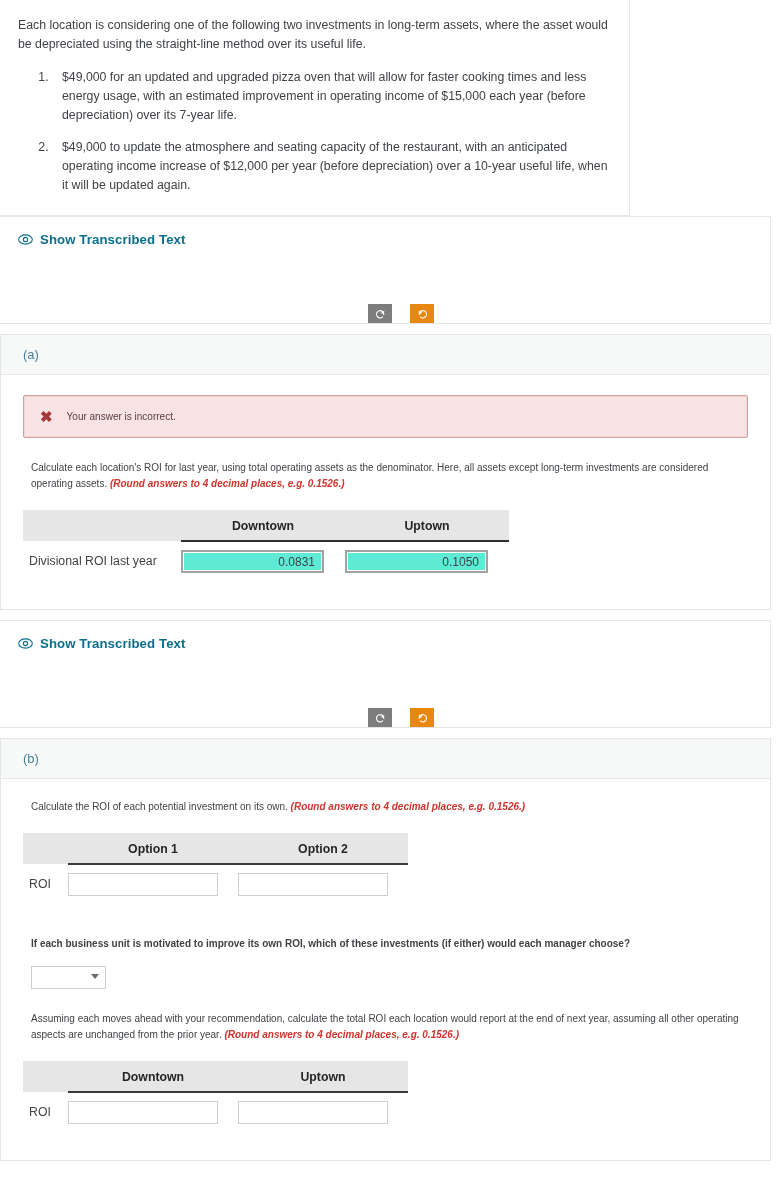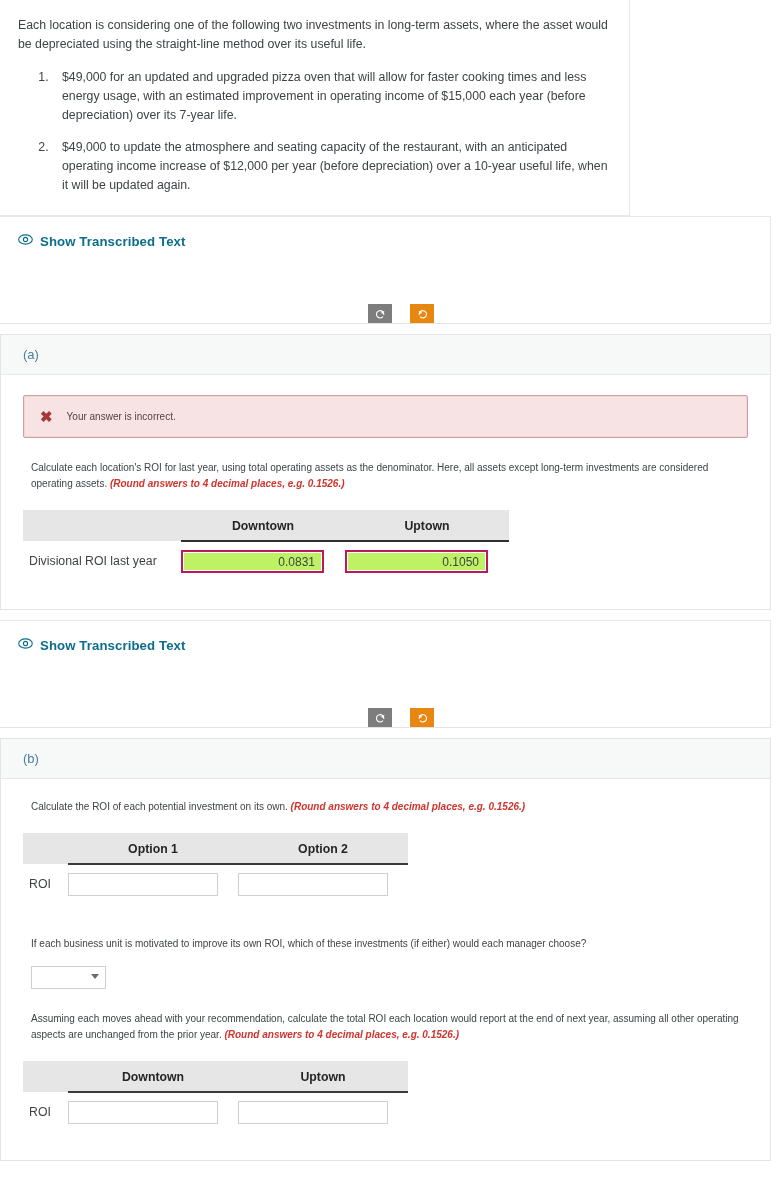--- a/index.html
+++ b/index.html
@@ -50,21 +50,21 @@
   .transcribe-bar {
     width: 771px;
     box-sizing: border-box;
     border-top: 1px solid #e8e8e8;
     border-right: 1px solid #e8e8e8;
     padding: 14px 0 0 18px;
     background: #fff;
   }
   .transcribe-link {
     display: inline-flex;
-    align-items: flex-start;
+    align-items: center;
     gap: 7px;
     color: #0b6e8c;
     font-size: 13.2px;
     font-weight: bold;
     cursor: pointer;
     letter-spacing: .1px;
   }
   .eye-icon {
     display: inline-block;
     width: 15px;
@@ -201,22 +201,22 @@
     font-size: 12px;
     font-family: "Liberation Sans", sans-serif;
     color: #3f4347;
     text-align: right;
     padding: 2px 7px;
     background: #ffffff;
     border: 1px solid #cfcfcf;
     outline: none;
   }
   .ansbox.wrong {
-    border: 2px solid #be185d;
-    background: #bef264;
+    border: 2px solid #a3a3a3;
+    background: #5eead4;
     box-shadow: 0 0 0 1px #ffffff inset;
     text-align: right;
   }
   .ansbox.w150 { width: 150px; }
   .ansbox.w143 { width: 143px; }
 
   
   .sel-wrap {
     display: inline-block;
     position: relative;
@@ -386,21 +386,21 @@
           <td class="cell">
             <input class="ansbox w150" type="text" value="" style="">
           </td>
           <td class="cell">
             <input class="ansbox w150" type="text" value="" style="">
           </td>
         </tr>
       </tbody>
         </table>
 
-      <p class="prompt indent" style="margin-top:32px;margin-bottom:10px;">If each business unit is motivated to improve its own ROI, which of these investments (if either) would each manager choose?</p>
+      <p class="prompt indent" style="margin-top:32px;margin-bottom:10px;font-weight:bold;">If each business unit is motivated to improve its own ROI, which of these investments (if either) would each manager choose?</p>
 
       <span class="sel-wrap">
         <select class="choice">
           <option></option>
         </select>
         <span class="sel-chevron"></span>
       </span>
 
       <p class="prompt indent" style="margin-bottom:18px;">
         <span>Assuming each moves ahead with your recommendation, calculate the total ROI each location would report at the end of next year, assuming all other operating aspects are unchanged from the prior year.</span>

